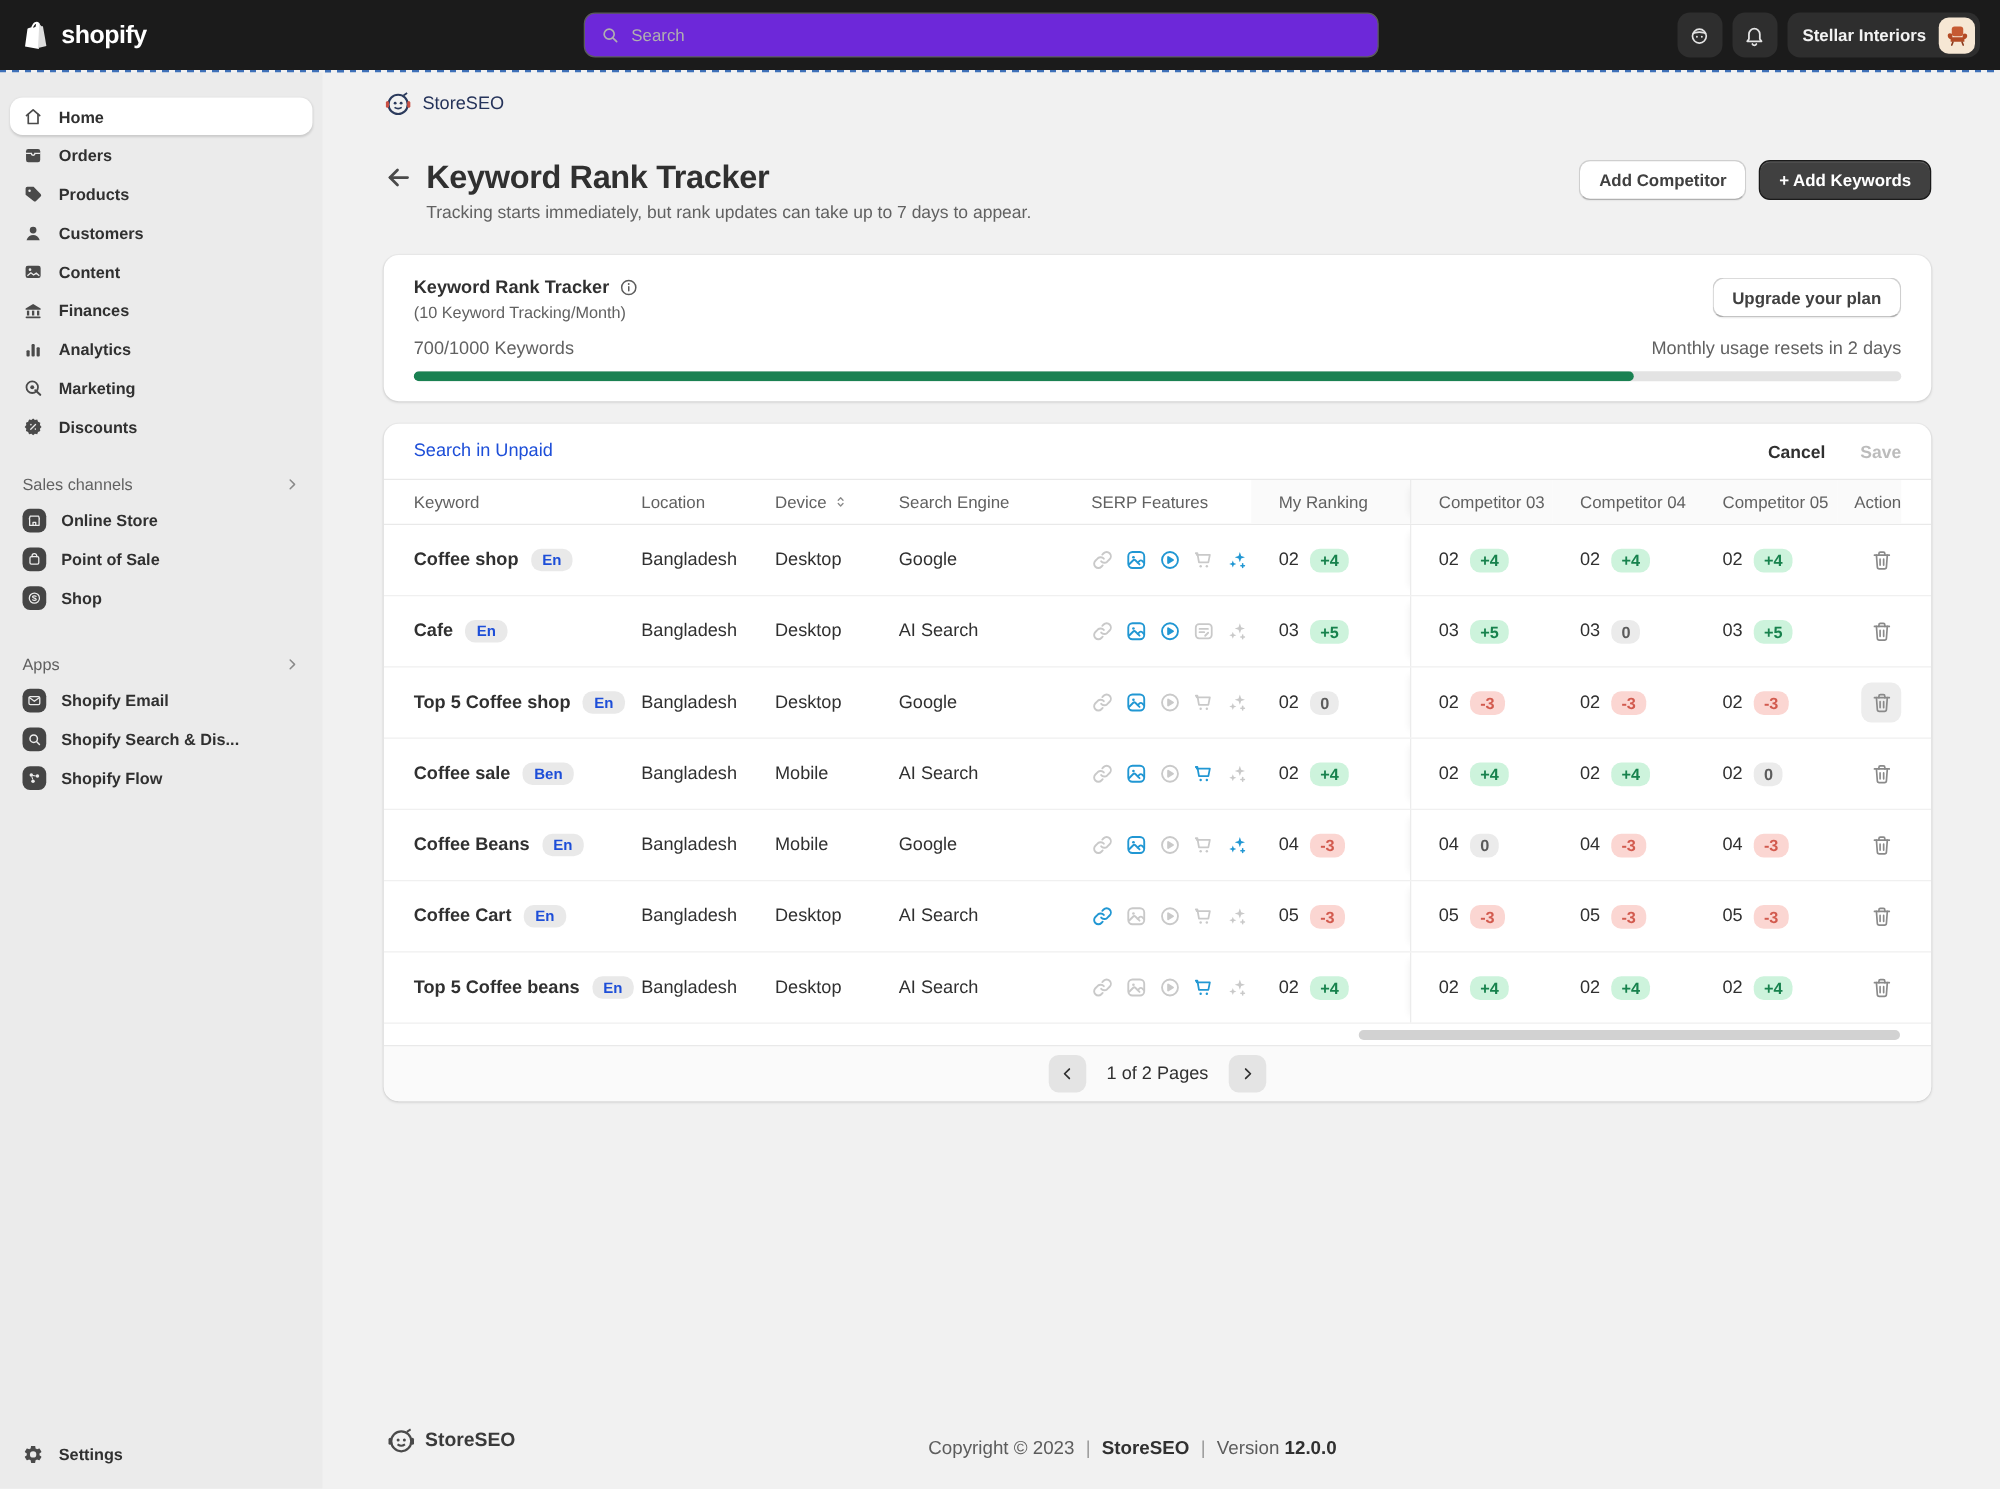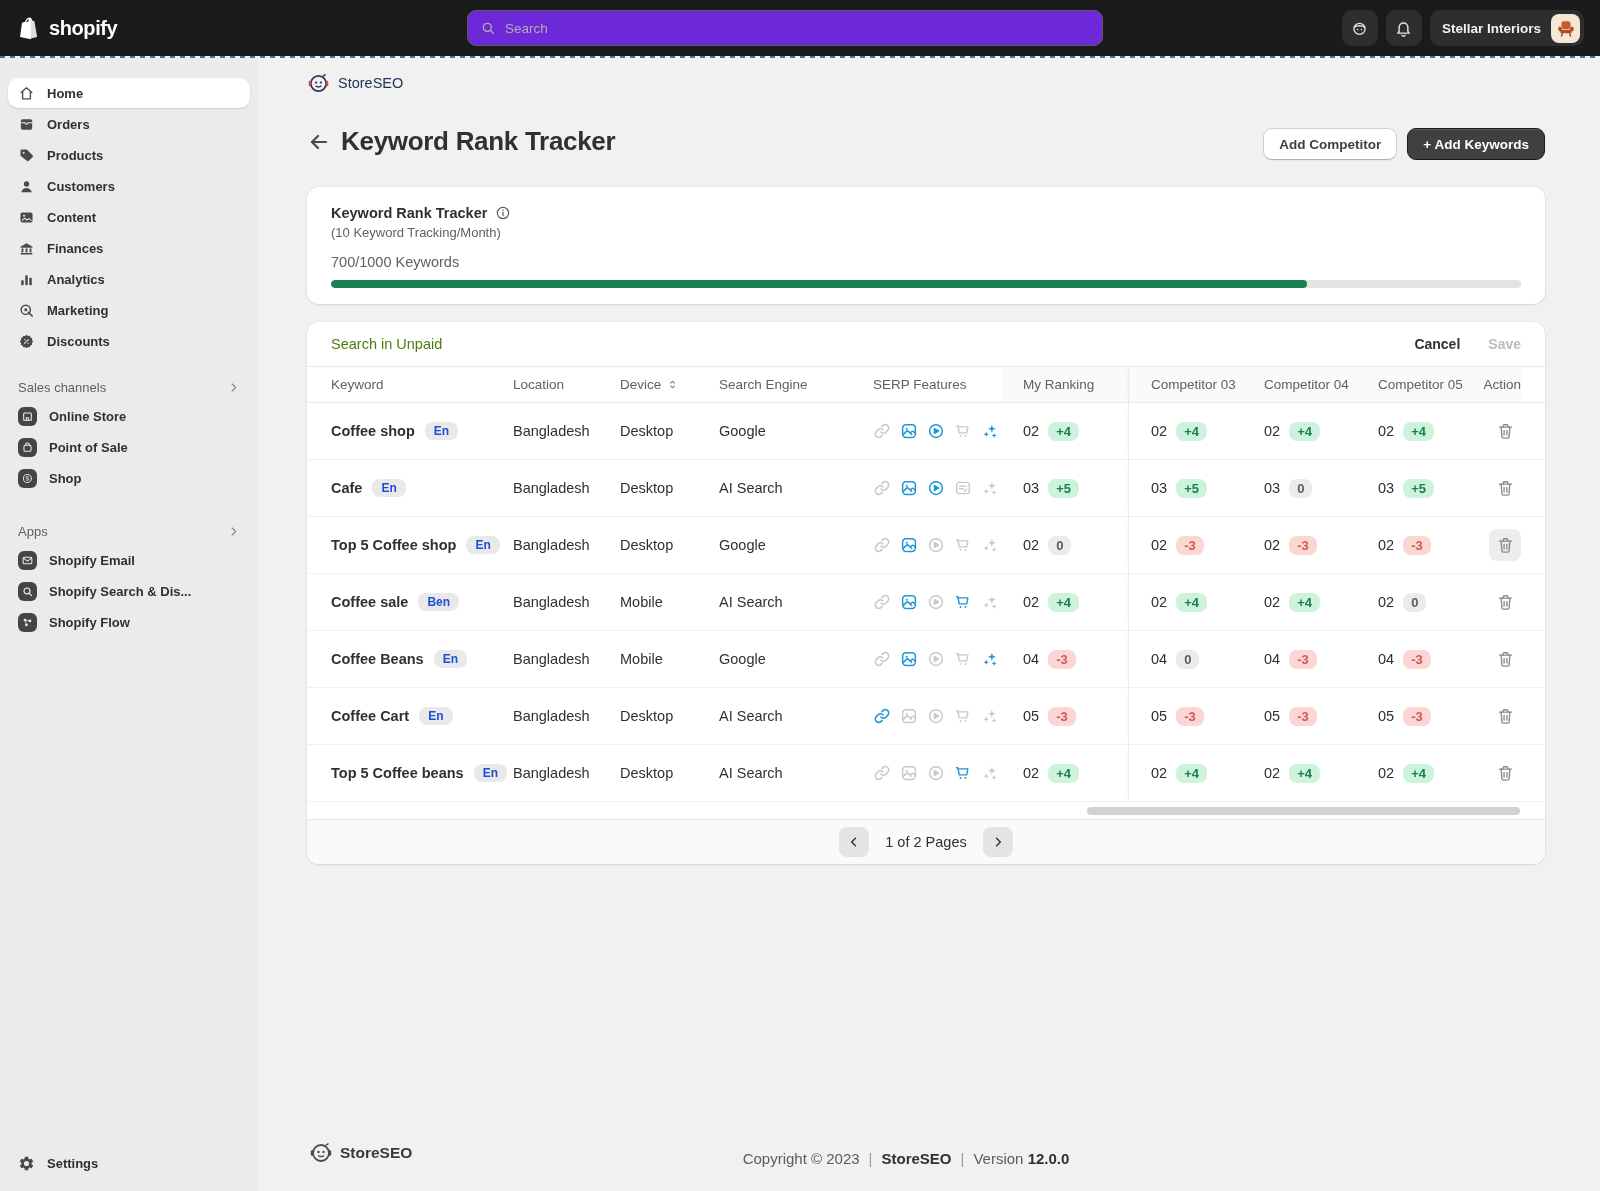--- a/index.html
+++ b/index.html
@@ -66,21 +66,21 @@
   .usage-note { margin-top:4px; font-size:13px; color:#616161; }
   .usage-count { margin-top:14px; font-size:14.5px; color:#616161; }
   .usage-right { display:flex; flex-direction:column; align-items:flex-end; justify-content:space-between; }
   .reset-note { font-size:14.5px; color:#616161; }
   .progress { margin-top:10px; height:8px; border-radius:4px; background:#e3e3e3; overflow:hidden; }
   .progress-fill { height:100%; border-radius:4px; background:var(--progress-green,#1a8152); }
 
   
   .table-card { margin-top:18px; overflow:hidden; }
   .search-row { height:45px; display:flex; align-items:center; padding:0 24px; border-bottom:1px solid #e9e9e9; }
-  .search-in { color:#4d7c0f; font-size:14.5px; flex:1; cursor:text; }
+  .search-in { color:#1d4ed8; font-size:14.5px; flex:1; cursor:text; }
   .cancel-btn { background:none; border:none; font-family:inherit; font-size:14px; font-weight:600; color:#303030; cursor:pointer; margin-right:28px; }
   .save-btn { background:none; border:none; font-family:inherit; font-size:14px; font-weight:600; color:#bcbcbc; cursor:default; }
 
   .t-grid { display:grid; grid-template-columns:182px 107px 99px 130px 152px 127px 114px 114px 114px 1fr; padding:0 24px; }
   .t-head { height:36px; border-bottom:1px solid #e9e9e9; font-size:13.5px; color:#616161; }
   .t-head .cell { font-weight:400; }
   .cell { display:flex; align-items:center; min-width:0; }
   .c-rank, .c-c03, .c-c04, .c-c05 { padding-left:22px; }
   .hdr-gray { background:#fafafa; }
   .div-left { border-left:1px solid #ececec; box-shadow:-6px 0 6px -6px rgba(0,0,0,.07); }
@@ -380,20 +380,21 @@
       <button class="back-btn">
         <span class="icon">
           <svg viewBox="0 0 24 24" fill="none" stroke="currentColor" stroke-width="2.2" stroke-linecap="round" stroke-linejoin="round">
               <path d="M19 12H5"></path>
               <path d="M11 18l-6-6 6-6"></path>
             </svg>
         </span>
       </button>
       <div>
         <h1 class="page-title">Keyword Rank Tracker</h1>
+        <div class="page-sub">Tracking starts immediately, but rank updates can take up to 7 days to appear.</div>
       </div>
       <div class="head-actions">
         <button class="btn btn-light">Add Competitor</button>
         <button class="btn btn-dark">+ Add Keywords</button>
       </div>
     </div>
 
     <section class="card usage-card">
       <div class="usage-top">
         <div class="usage-left">
@@ -402,20 +403,24 @@
             <span class="icon info-ic">
               <svg viewBox="0 0 24 24" fill="none" stroke="currentColor" stroke-width="1.8">
                   <circle cx="12" cy="12" r="8.5"></circle>
                   <path d="M12 11v5" stroke-linecap="round"></path>
                   <circle cx="12" cy="7.8" r="1.1" fill="currentColor" stroke="none"></circle>
                 </svg>
             </span>
           </div>
           <div class="usage-note">(10 Keyword Tracking/Month)</div>
           <div class="usage-count">700/1000 Keywords</div>
+        </div>
+        <div class="usage-right">
+          <button class="btn btn-light">Upgrade your plan</button>
+          <div class="reset-note">Monthly usage resets in 2 days</div>
         </div>
       </div>
       <div class="progress">
         <div class="progress-fill" id="progress-fill" style="width: 82%;"></div>
       </div>
     </section>
 
     <section class="card table-card">
       <div class="search-row">
         <span class="search-in">Search in Unpaid</span>

